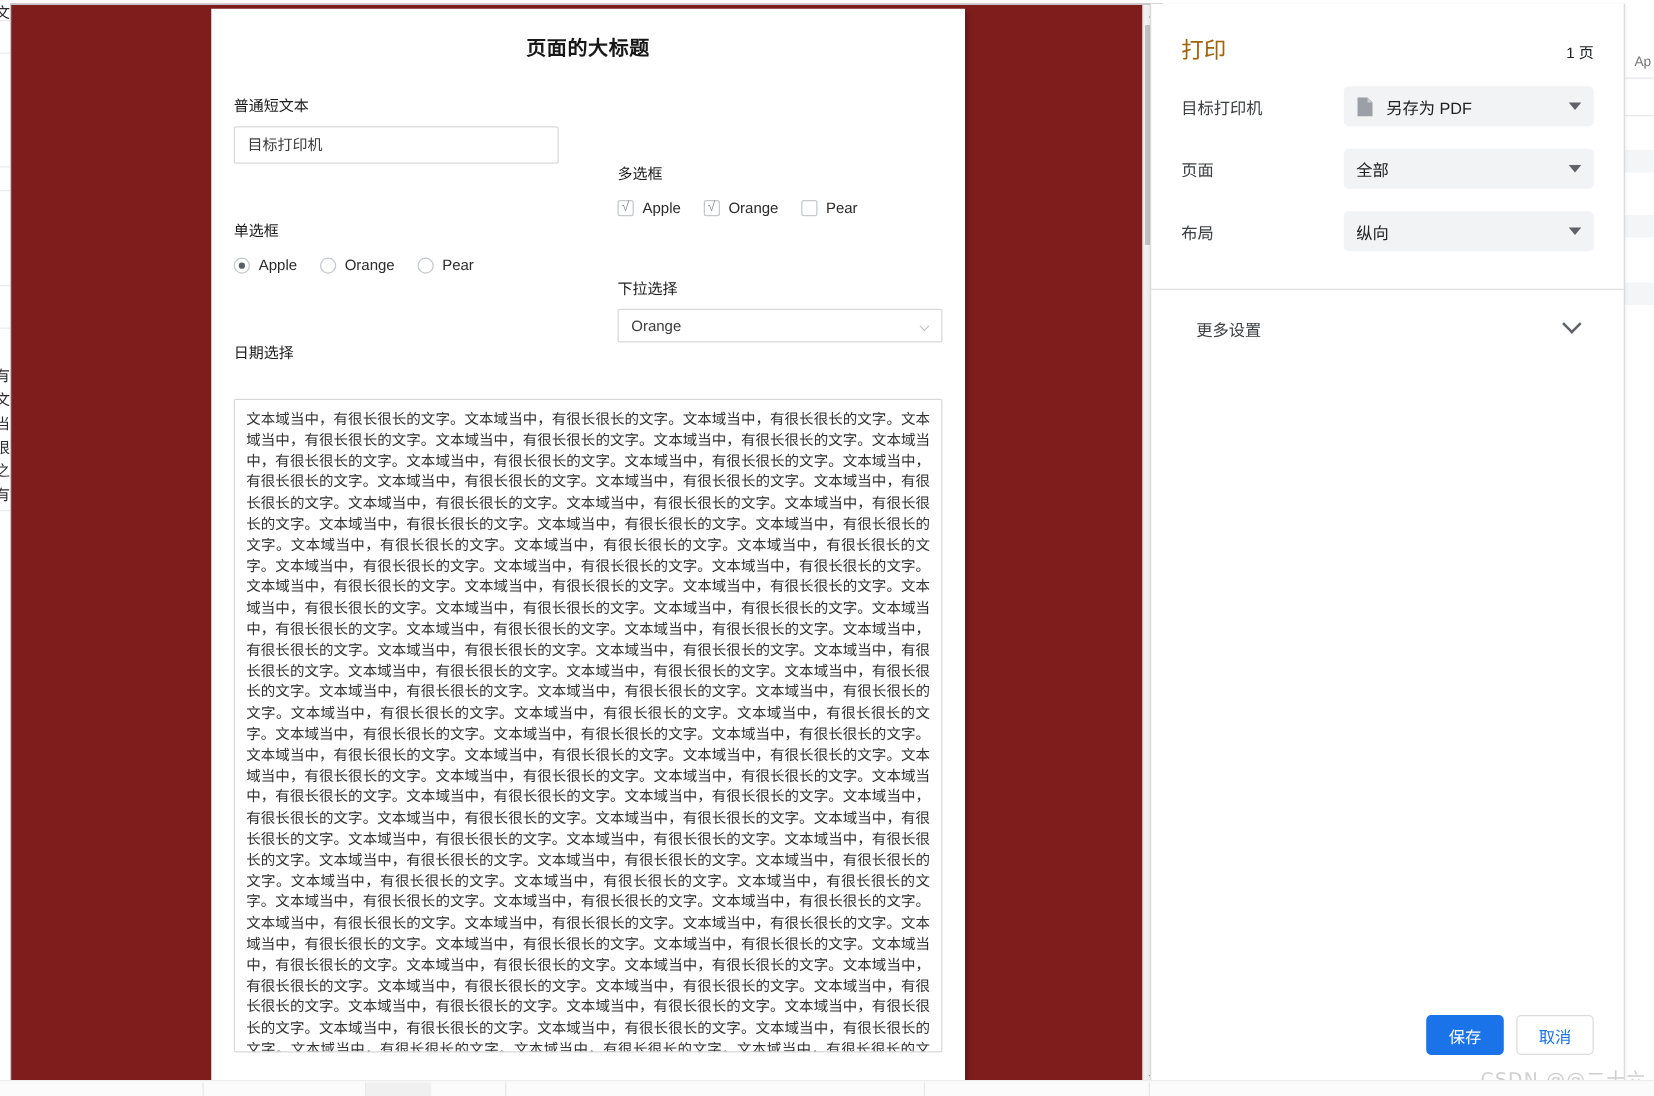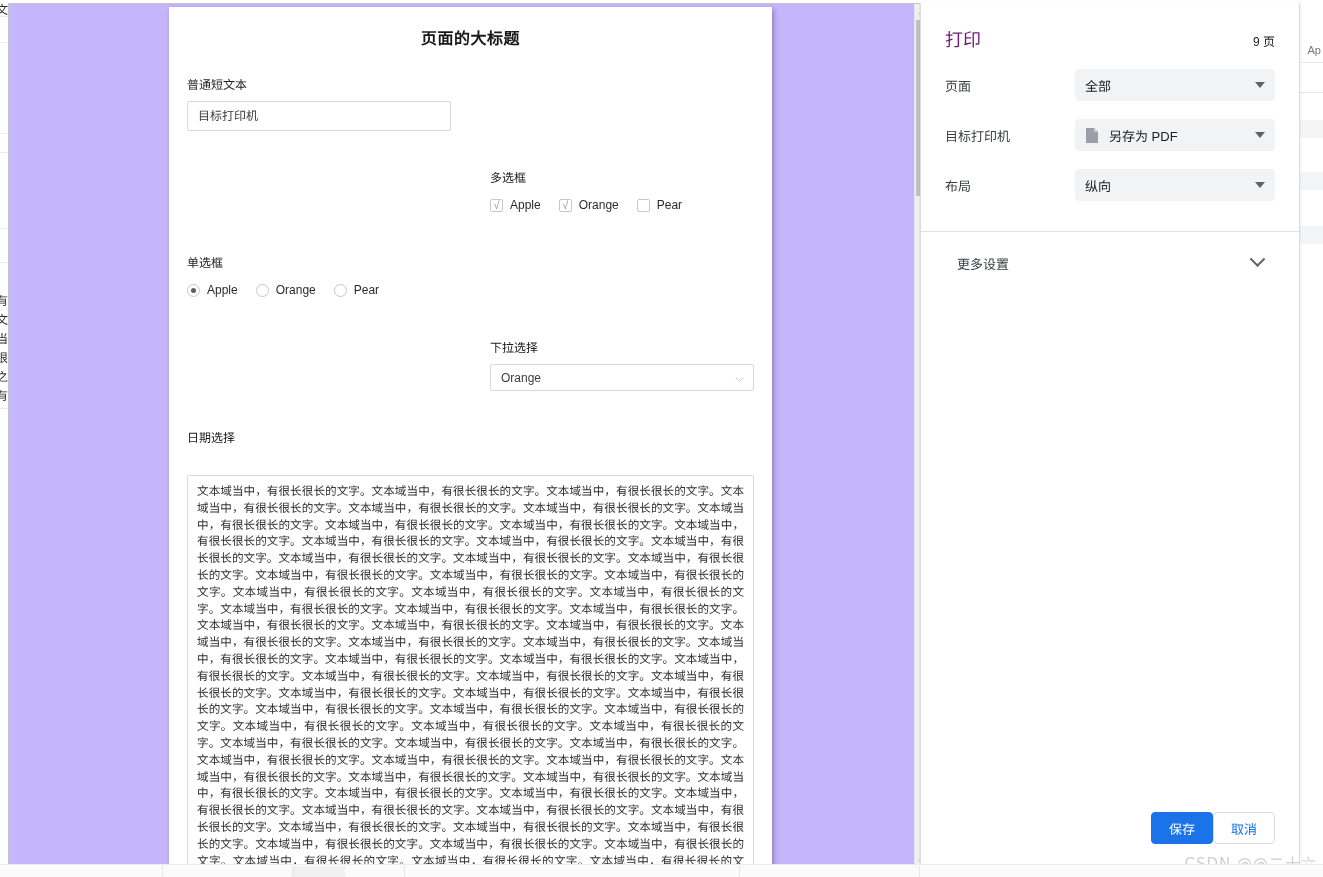--- a/index.html
+++ b/index.html
@@ -63,21 +63,21 @@
     right: 0;
     width: 28px;
     background: #f4f5f7;
   }
 
   
   .preview-area {
     position: absolute;
     left: 8px; top: 3px;
     width: 922px; height: 866px;
-    background: #c4b5fd;
+    background: #7f1d1d;
     border-top: 1px solid #c3c7cc;
     border-left: 1px solid #c3c7cc;
   }
 
   
   .pv-scrollbar {
     position: absolute;
     right: 1px; top: 0;
     width: 15px; height: 866px;
     background: #f1f1f1;
@@ -124,21 +124,20 @@
     color: #171717;
     letter-spacing: .5px;
   }
 
   .form-grid {
     margin-top: 28px;
     display: grid;
     grid-template-columns: 1fr 1fr;
     column-gap: 47px;
     row-gap: 0;
-    gap: 39px;
   }
   .field { margin-bottom: 0; }
   .field-label {
     font-size: 12px;
     color: #1c1c1c;
     margin-bottom: 8px;
     line-height: 16px;
   }
   .gap-row { height: 21px; }
 
@@ -251,21 +250,21 @@
     box-shadow: 0 1px 3px rgba(0,0,0,0.10);
     display: flex;
     flex-direction: column;
   }
   .pp-head {
     display: flex;
     align-items: baseline;
     justify-content: space-between;
     padding: 22px 24px 0 24px;
   }
-  .pp-title { font-size: 18px; color: #701a75; }
+  .pp-title { font-size: 18px; color: #a16207; }
   .pp-pages { font-size: 12px; color: #202124; }
 
   .pp-rows { padding: 18px 24px 0 24px; }
   .pp-row {
     display: flex;
     align-items: center;
     margin-bottom: 18px;
   }
   .pp-row-label {
     width: 130px;
@@ -313,20 +312,21 @@
     border-bottom: 2px solid #5f6368;
     transform: rotate(45deg) translate(-3px,-3px);
   }
 
   .pp-spacer { flex: 1; }
   .pp-footer {
     display: flex;
     justify-content: flex-end;
     align-items: center;
     padding: 0 24px 24px 24px;
+    gap: 10px;
     text-align: right;
   }
   .btn {
     height: 32px;
     min-width: 62px;
     border-radius: 4px;
     font-size: 13px;
     display: flex;
     align-items: center;
     justify-content: center;
@@ -491,48 +491,48 @@
       <div class="pv-sb-thumb"></div>
       <div class="pv-sb-arrow down">
           <i></i>
         </div>
     </div>
   </div>
 
   <div class="print-panel">
     <div class="pp-head">
       <div class="pp-title">打印</div>
-      <div class="pp-pages">9 页</div>
+      <div class="pp-pages">1 页</div>
     </div>
 
     <div class="pp-rows">
-
-      <div class="pp-row">
-        <div class="pp-row-label">页面</div>
-        <div class="pp-select">
-          <span class="val">全部</span>
-          <span class="pp-caret"></span>
-        </div>
-      </div>
 
       <div class="pp-row">
         <div class="pp-row-label">目标打印机</div>
         <div class="pp-select">
           <span class="pdf-ico">
             <svg width="14" height="17" viewBox="0 0 14 17">
               <path d="M1 1 h8 l4 4 v11 h-12 z" fill="#9aa0a6"></path>
               <path d="M9 1 v4 h4 z" fill="#c8ccd0"></path>
             </svg>
           </span>
           <span class="val">另存为 PDF</span>
           <span class="pp-caret"></span>
         </div>
       </div>
 
       <div class="pp-row">
+        <div class="pp-row-label">页面</div>
+        <div class="pp-select">
+          <span class="val">全部</span>
+          <span class="pp-caret"></span>
+        </div>
+      </div>
+
+      <div class="pp-row">
         <div class="pp-row-label">布局</div>
         <div class="pp-select">
           <span class="val">纵向</span>
           <span class="pp-caret"></span>
         </div>
       </div>
     </div>
 
     <div class="pp-divider"></div>
 

